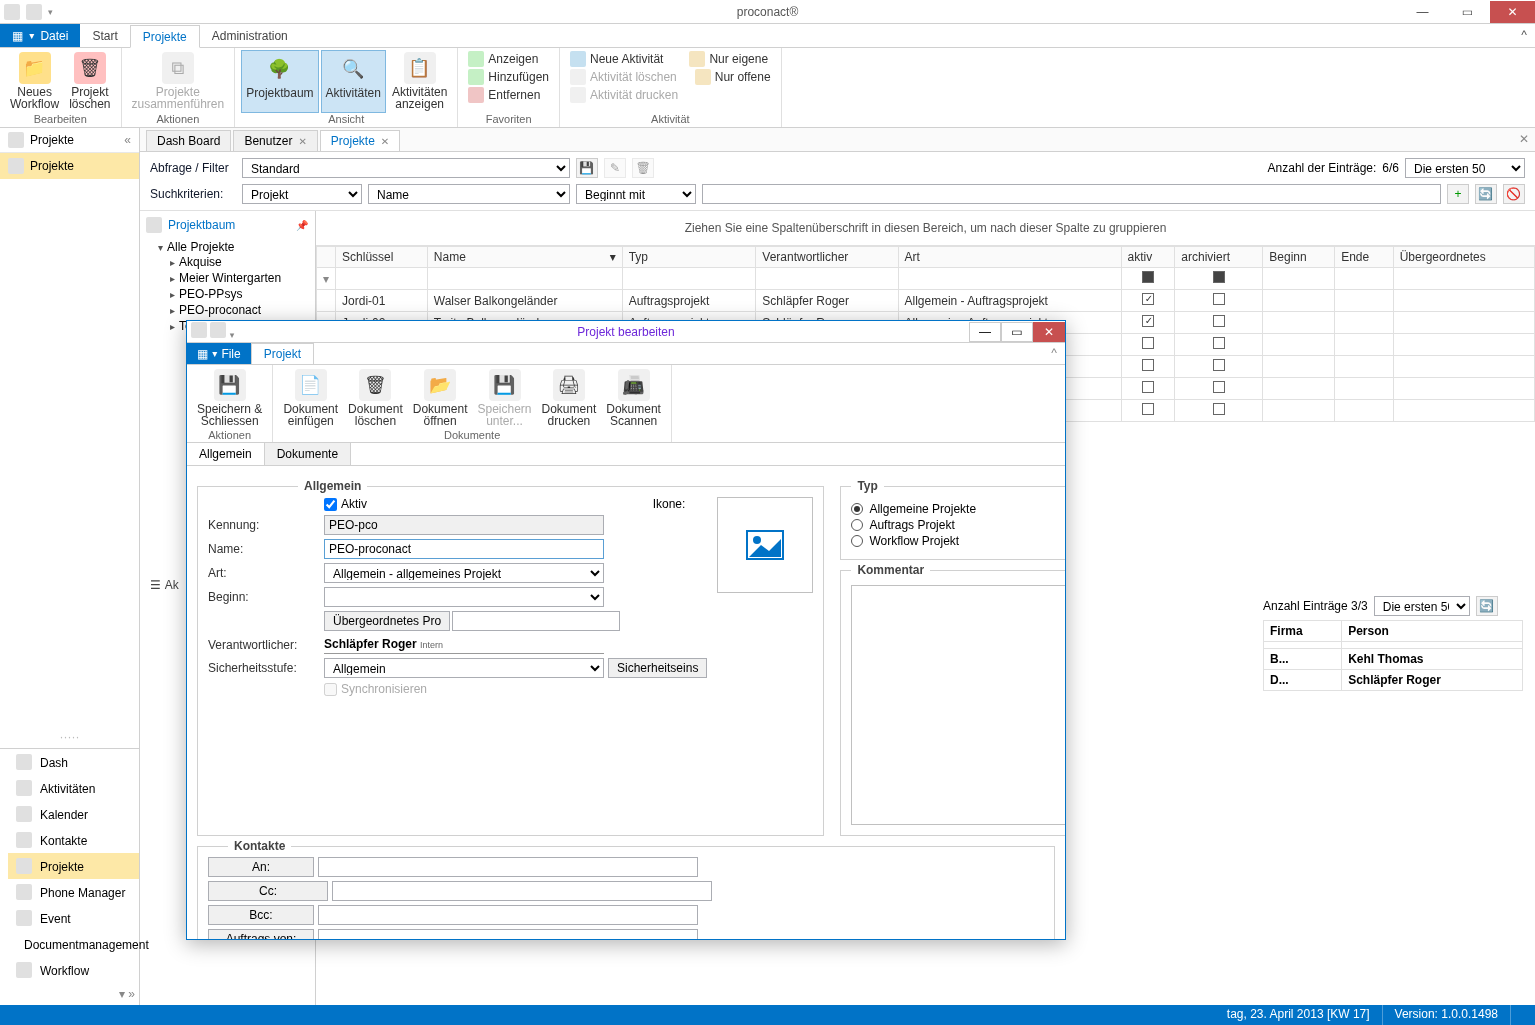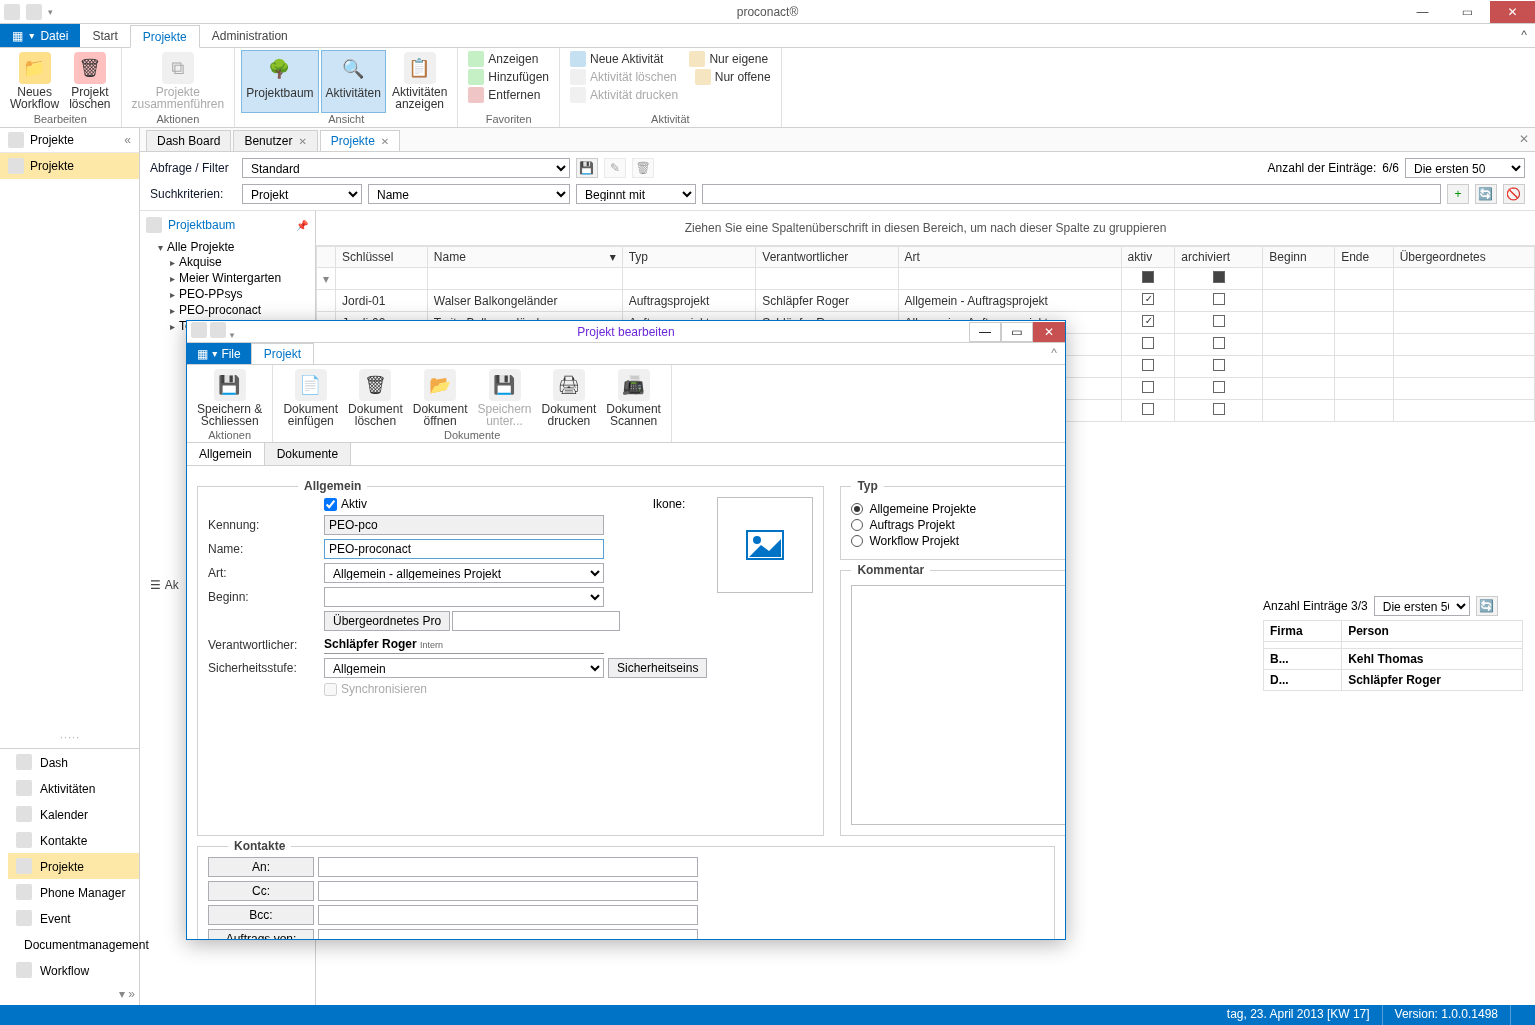--- a/index.html
+++ b/index.html
@@ -656,21 +656,21 @@
       </div>
     </div>
 
     <div class="fs">
       <div class="leg" style="left:30px">Kontakte</div>
       <div class="fldrow">
           <button class="btnlook" style="width:106px;text-align:center">An:</button>
           <input type="text" style="width: 380px; margin-left: 4px;">
         </div>
       <div class="fldrow">
-          <button class="btnlook" style="width:106px;text-align:center">Cc:</button>
+          <button class="btnlook" style="width:120px;text-align:center">Cc:</button>
           <input type="text" style="width: 380px; margin-left: 4px;">
         </div>
       <div class="fldrow">
           <button class="btnlook" style="width:106px;text-align:center">Bcc:</button>
           <input type="text" style="width: 380px; margin-left: 4px;">
         </div>
       <div class="fldrow">
           <button class="btnlook" style="width:106px;text-align:center">Auftrags von:</button>
           <input type="text" style="width: 380px; margin-left: 4px;">
         </div>

